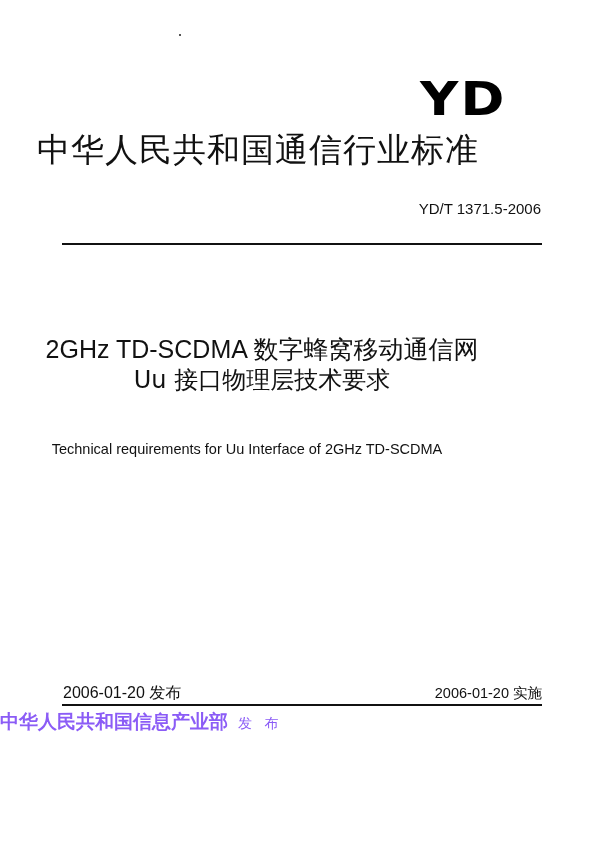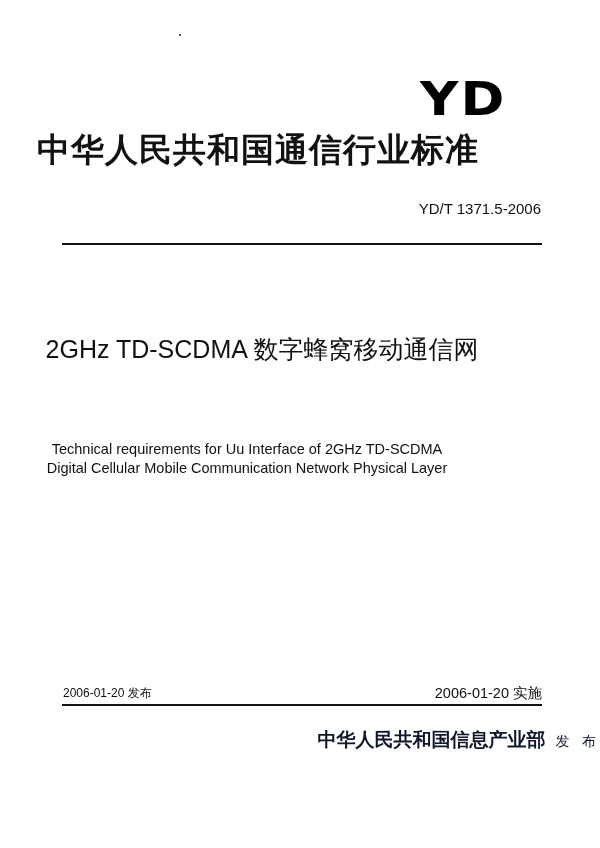--- a/index.html
+++ b/index.html
@@ -1,53 +1,53 @@
 <!DOCTYPE html>
 <html><head>
   <meta charset="utf-8">
   <style>
     html, body { margin: 0; padding: 0; background: #ffffff; }
     body { width: 600px; height: 848px; position: relative; overflow: hidden; color: #111; font-family: "DejaVu Sans", sans-serif; }
     .abs { position: absolute; }
     #logo { left: 420px; top: 76px; width: 100px; font-family: "DejaVu Sans", sans-serif; font-weight: 900; font-size: 46px; letter-spacing: 2px; line-height: 46px; color: #000; transform: scaleX(1.15); transform-origin: left top; }
-    #std-org { left: 0; width: 516px; top: 128px; text-align: center; font-size: 33px; line-height: 44px; letter-spacing: 1px; font-weight: 700; color: #111; }
+    #std-org { left: 0; width: 516px; top: 128px; text-align: center; font-size: 33px; line-height: 44px; letter-spacing: 1px; font-weight: 400; color: #111; }
     #std-code { right: 59px; top: 200px; font-family: "Liberation Sans", sans-serif; font-size: 15px; line-height: 18px; color: #111; margin-left: 48px; }
     .rule { height: 2px; background: #111; }
     #rule-top { left: 62px; width: 480px; top: 243px; }
     #title-cn { left: 0; width: 524px; top: 334px; text-align: center; font-size: 24px; line-height: 31px; color: #111; }
     #title-cn div { white-space: nowrap; }
     #title-cn .l1 { font-family: "Liberation Sans", sans-serif; font-size: 25px; }
     #title-en { left: 0; width: 494px; top: 440px; text-align: center; font-family: "Liberation Sans", sans-serif; font-size: 14.5px; line-height: 19px; color: #111; }
-    #pub-date { left: 63px; top: 684px; font-family: "Liberation Sans", sans-serif; font-size: 12px; line-height: 18px; }
+    #pub-date { left: 63px; top: 684px; font-family: "Liberation Sans", sans-serif; font-size: 16px; line-height: 18px; }
     #impl-date { right: 58px; top: 684px; font-family: Liberation Sans, sans-serif; font-size: 14.5px; line-height: 18px; text-align: center; }
     #rule-bottom { left: 62px; width: 480px; top: 704px; }
-    #issuer { left: 0; width: 600px; top: 726px; text-align: right; font-family: "DejaVu Serif", serif; font-weight: bold; font-size: 19px; line-height: 26px; color: #0f172a; }
+    #issuer { left: 0; width: 600px; top: 708px; text-align: left; font-family: "DejaVu Serif", serif; font-weight: bold; font-size: 19px; line-height: 26px; color: #8b5cf6; }
     #issuer .suffix { font-size: 14px; font-weight: normal; margin-left: 10px; letter-spacing: 4px; }
     .speck { width: 2px; height: 2px; background: #555; }
   </style>
 </head>
 <body>
 
 <div class="abs speck" style="left:179px; top:34px;"></div>
 
 <div id="logo" class="abs">YD</div>
 
 <div id="std-org" class="abs">中华人民共和国通信行业标准</div>
 
 <div id="std-code" class="abs">YD/T 1371.5-2006</div>
 
 <div id="rule-top" class="abs rule"></div>
 
 <div id="title-cn" class="abs">
   <div class="l1">2GHz TD-SCDMA 数字蜂窝移动通信网</div>
+  <div>Uu 接口物理层技术要求</div>
 </div>
 
 <div id="title-en" class="abs">
   <div>Technical requirements for Uu Interface of 2GHz TD-SCDMA</div>
-  <div>Digital Cellular Mobile Communication Network Physical Layer</div>
 </div>
 
 <div id="pub-date" class="abs">2006-01-20 发布</div>
 <div id="impl-date" class="abs">2006-01-20 实施</div>
 
 <div id="rule-bottom" class="abs rule"></div>
 
 <div id="issuer" class="abs">
   <span>中华人民共和国信息产业部</span><span class="suffix">发 布</span>
 </div>

